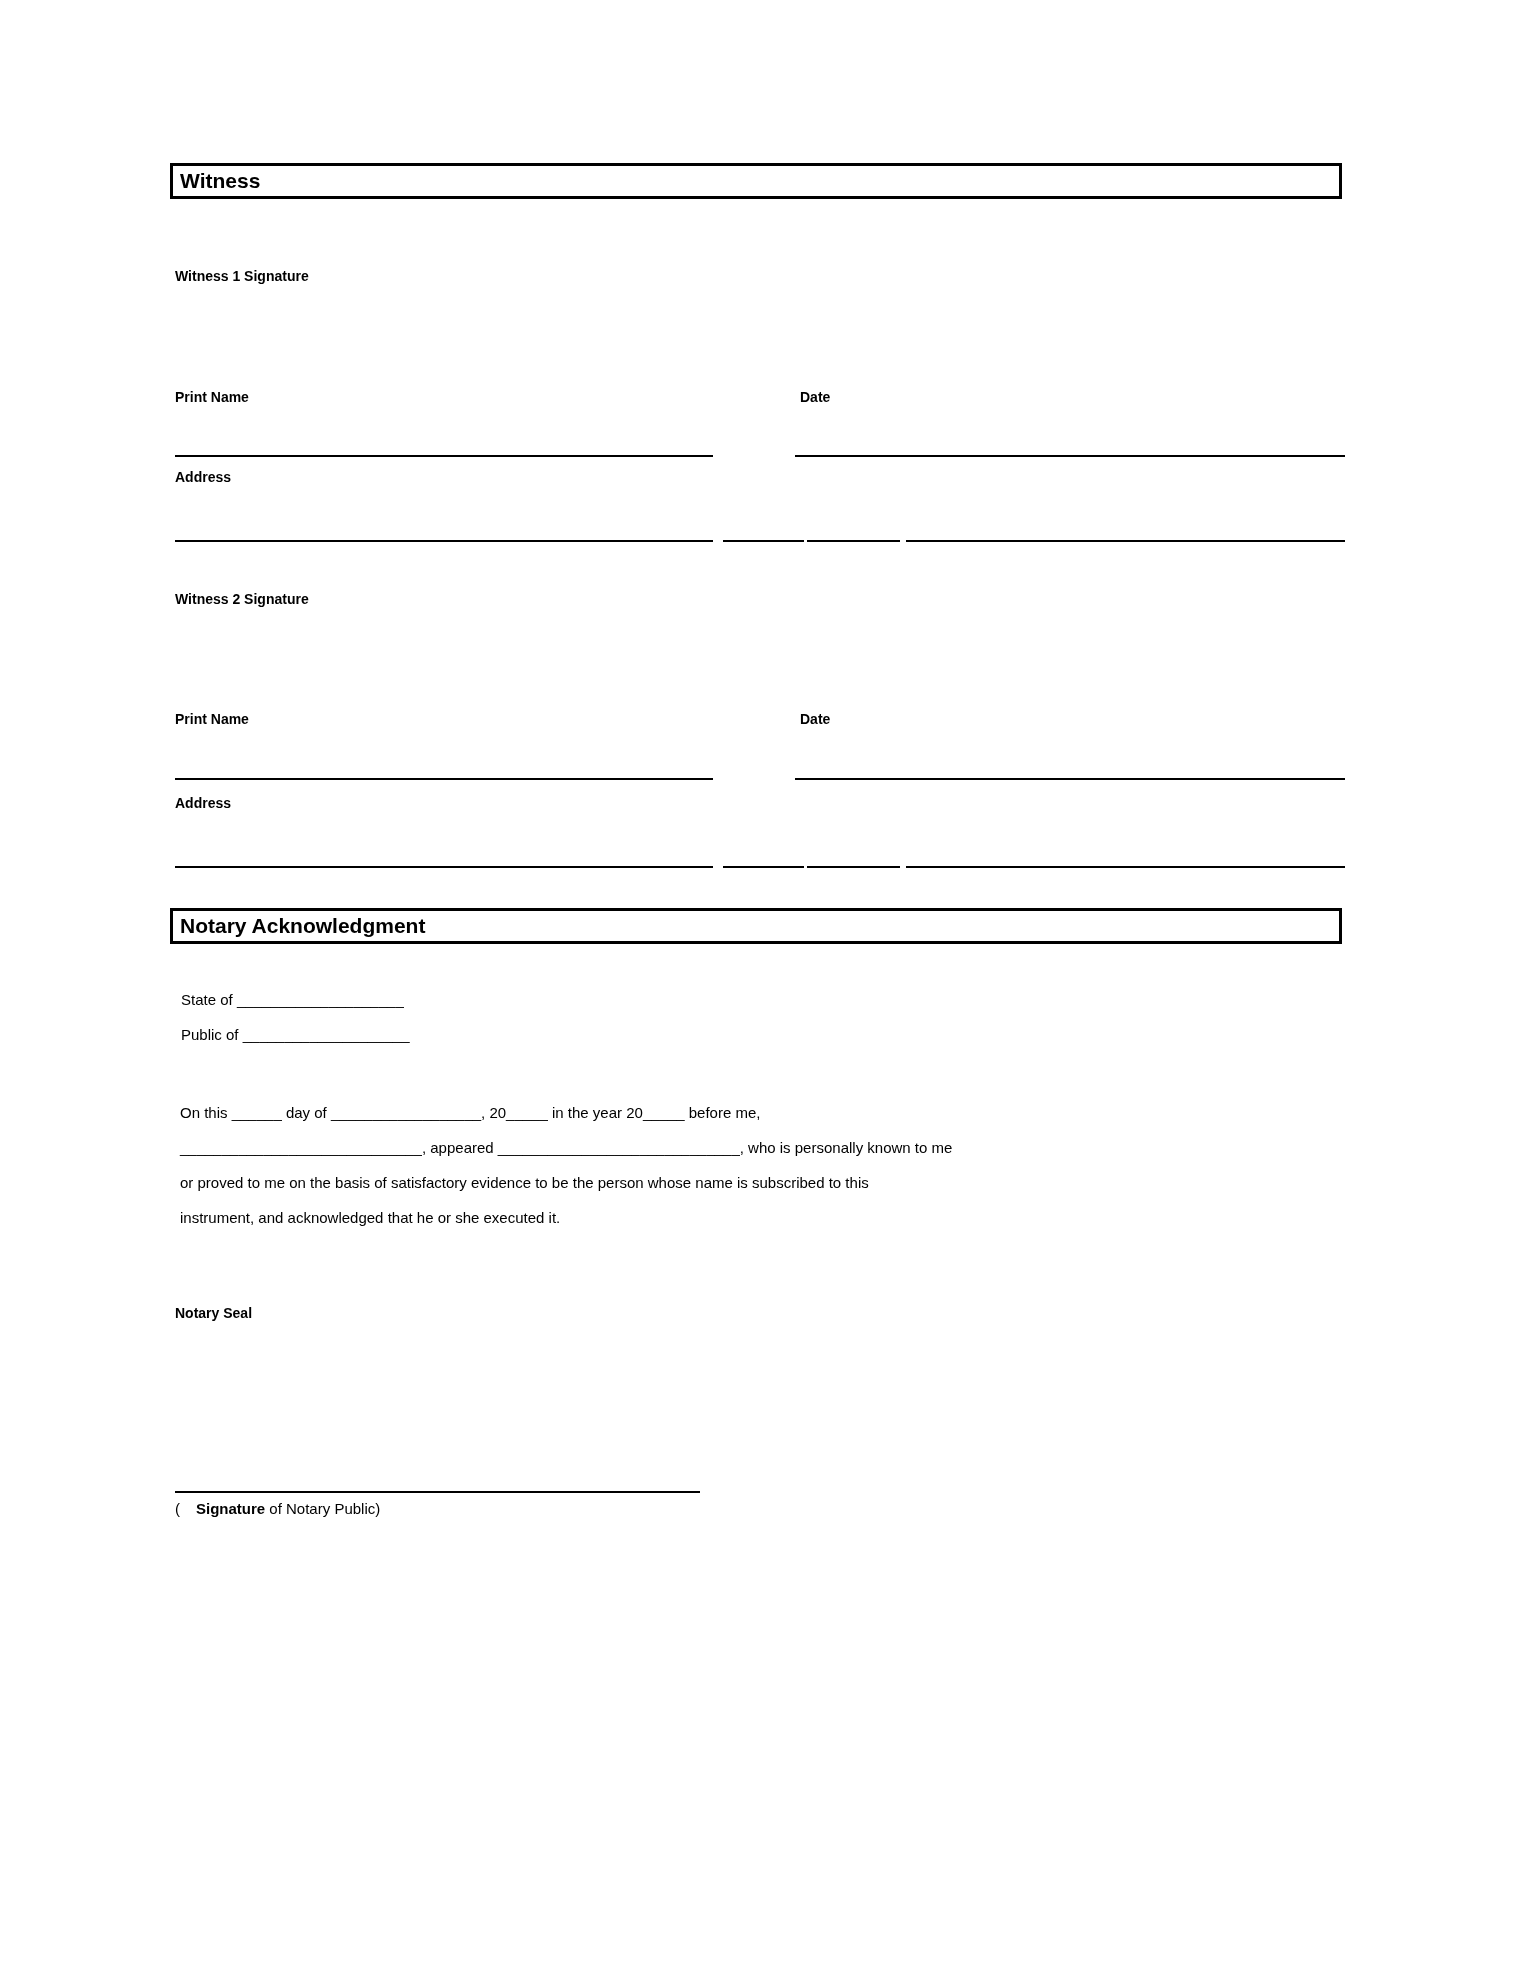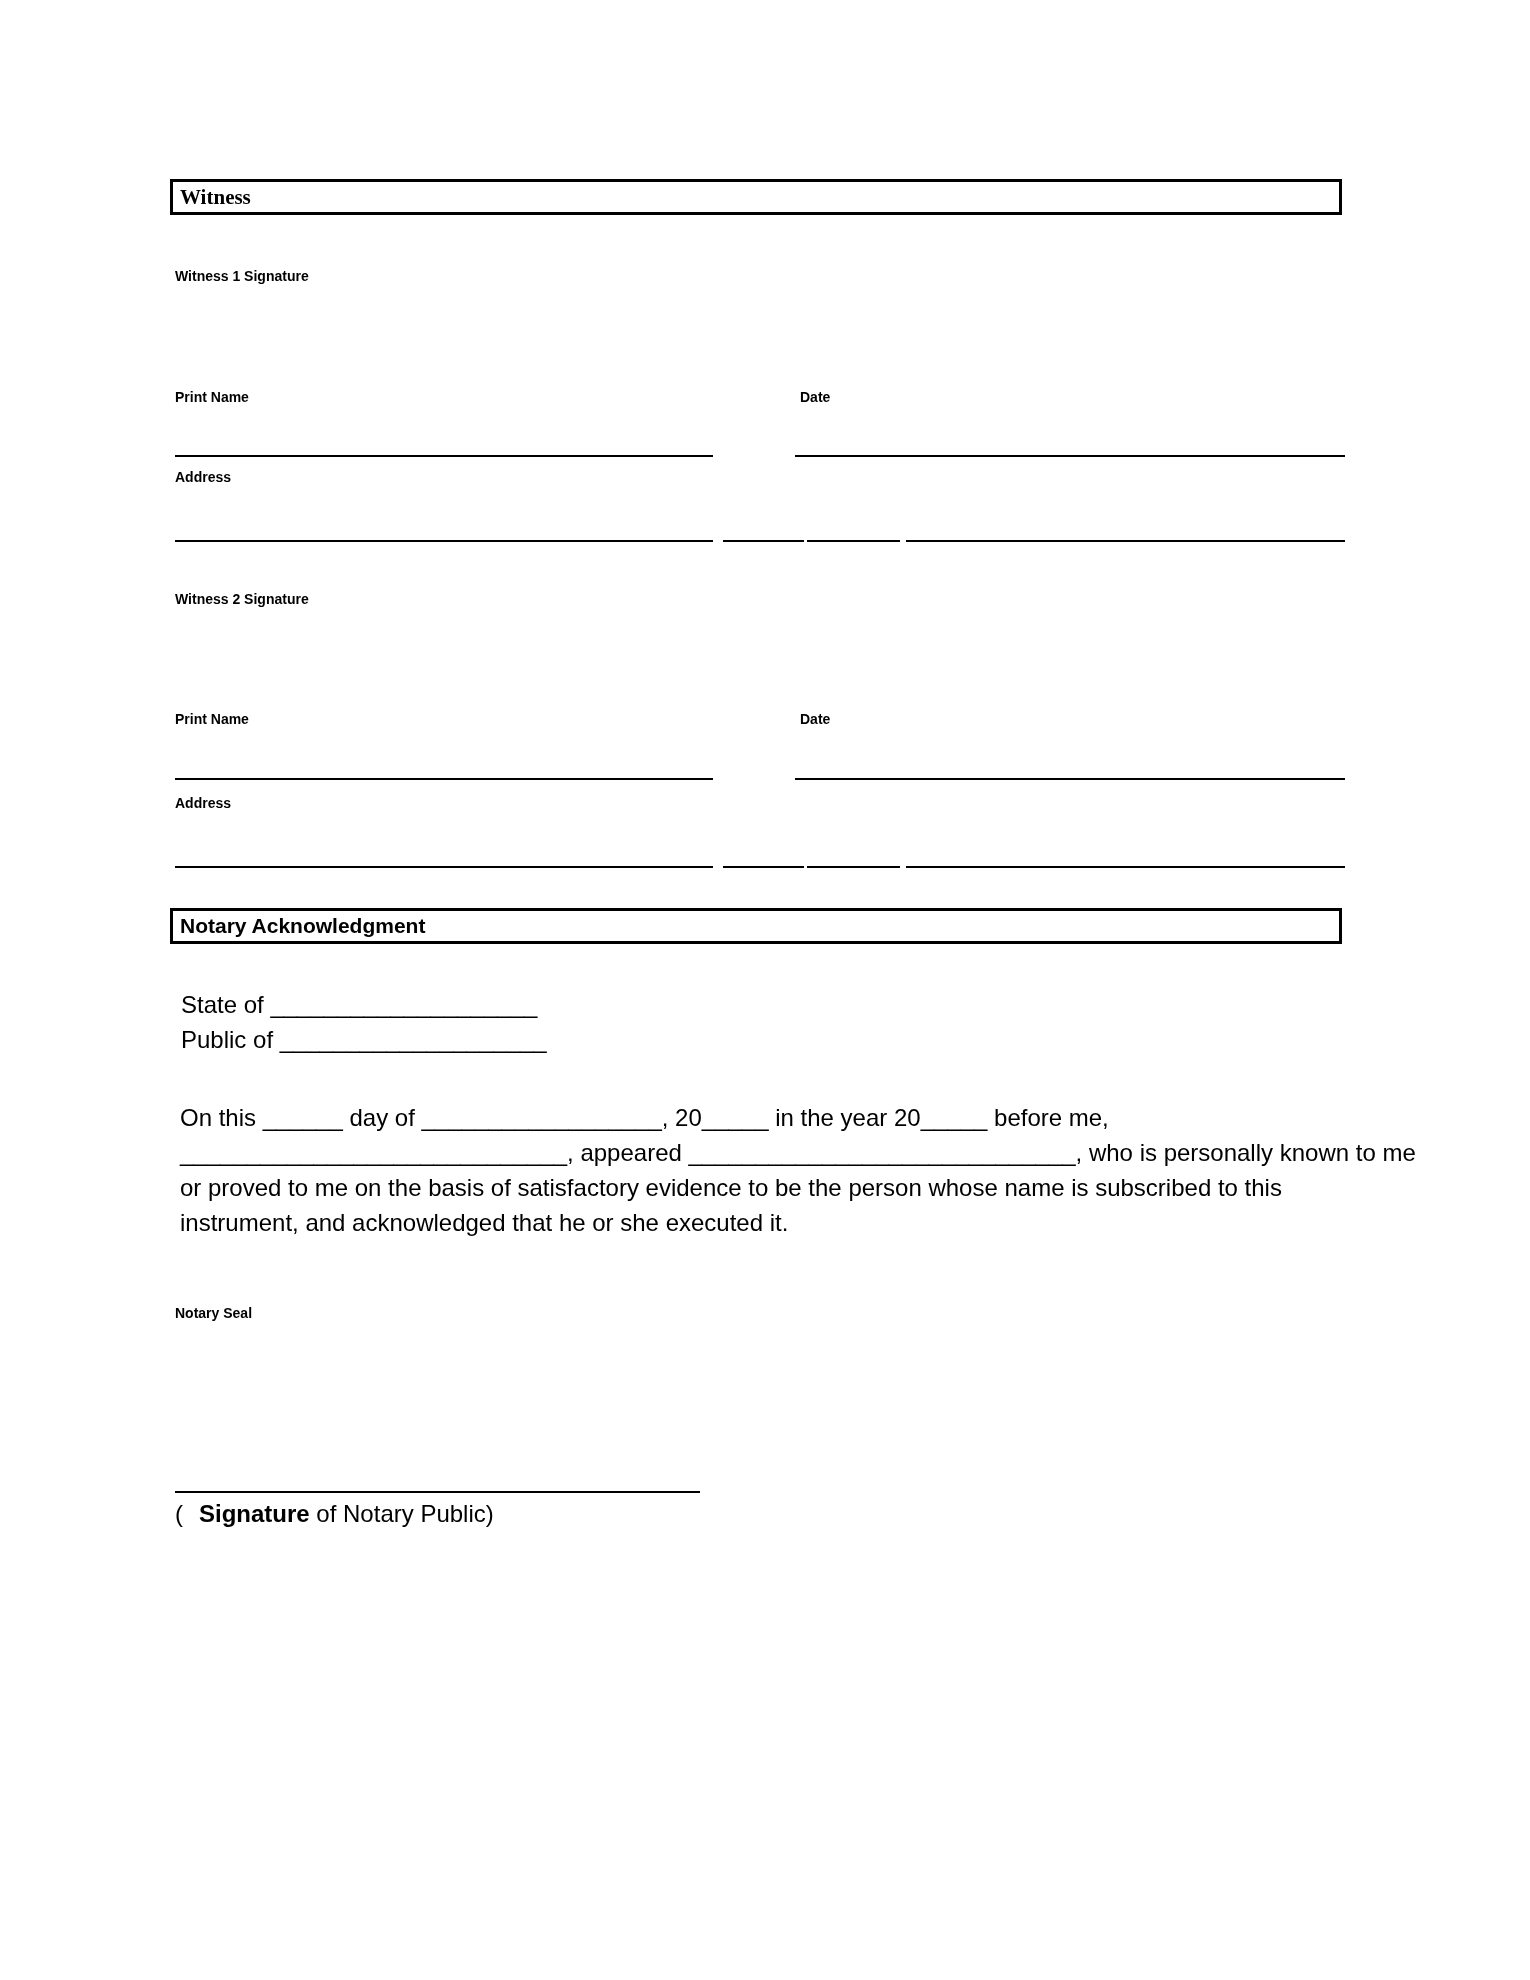--- a/index.html
+++ b/index.html
@@ -4,36 +4,36 @@
 <style>
   html,body { margin:0; padding:0; background:#ffffff; }
   .page {
     position:relative; width:1530px; height:1980px;
     background:#ffffff; color:#000;
     font-family:"Liberation Sans", sans-serif;
     overflow:hidden;
   }
   .abs { position:absolute; }
   .label { font-weight:bold; font-size:14px; white-space:nowrap; color:#000; }
-  .body-text { font-weight:normal; font-size:24px; white-space:nowrap; color:#000; }
+  .body-text { font-weight:normal; font-size:15px; white-space:nowrap; color:#000; }
   .section-box {
     position:absolute; left:170px; width:1172px; height:36px;
     border:3px solid #000; box-sizing:border-box;
     display:flex; align-items:center; padding-left:7px;
     font-weight:bold; font-size:21px; white-space:nowrap;
   }
   .hline { position:absolute; height:0; border-top:2px solid #000; }
   .b { font-weight:bold;margin-left:16px; }
 </style>
 </head>
 <body>
 
 <div class="page">
 
-  <div class="section-box" style="top:179px;font-family:Liberation Serif, serif;">
+  <div class="section-box" style="top:163px;">
     <span>Witness</span>
   </div>
 
   <div class="abs label" style="left:175px; top:268px;">Witness 1 Signature</div>
 
   <div class="abs label" style="left:175px; top:389px;">Print Name</div>
   <div class="abs label" style="left:800px; top:389px;">Date</div>
 
   <div class="hline" style="left:175px; top:455px; width:538px;"></div>
   <div class="hline" style="left:795px; top:455px; width:550px;"></div>

